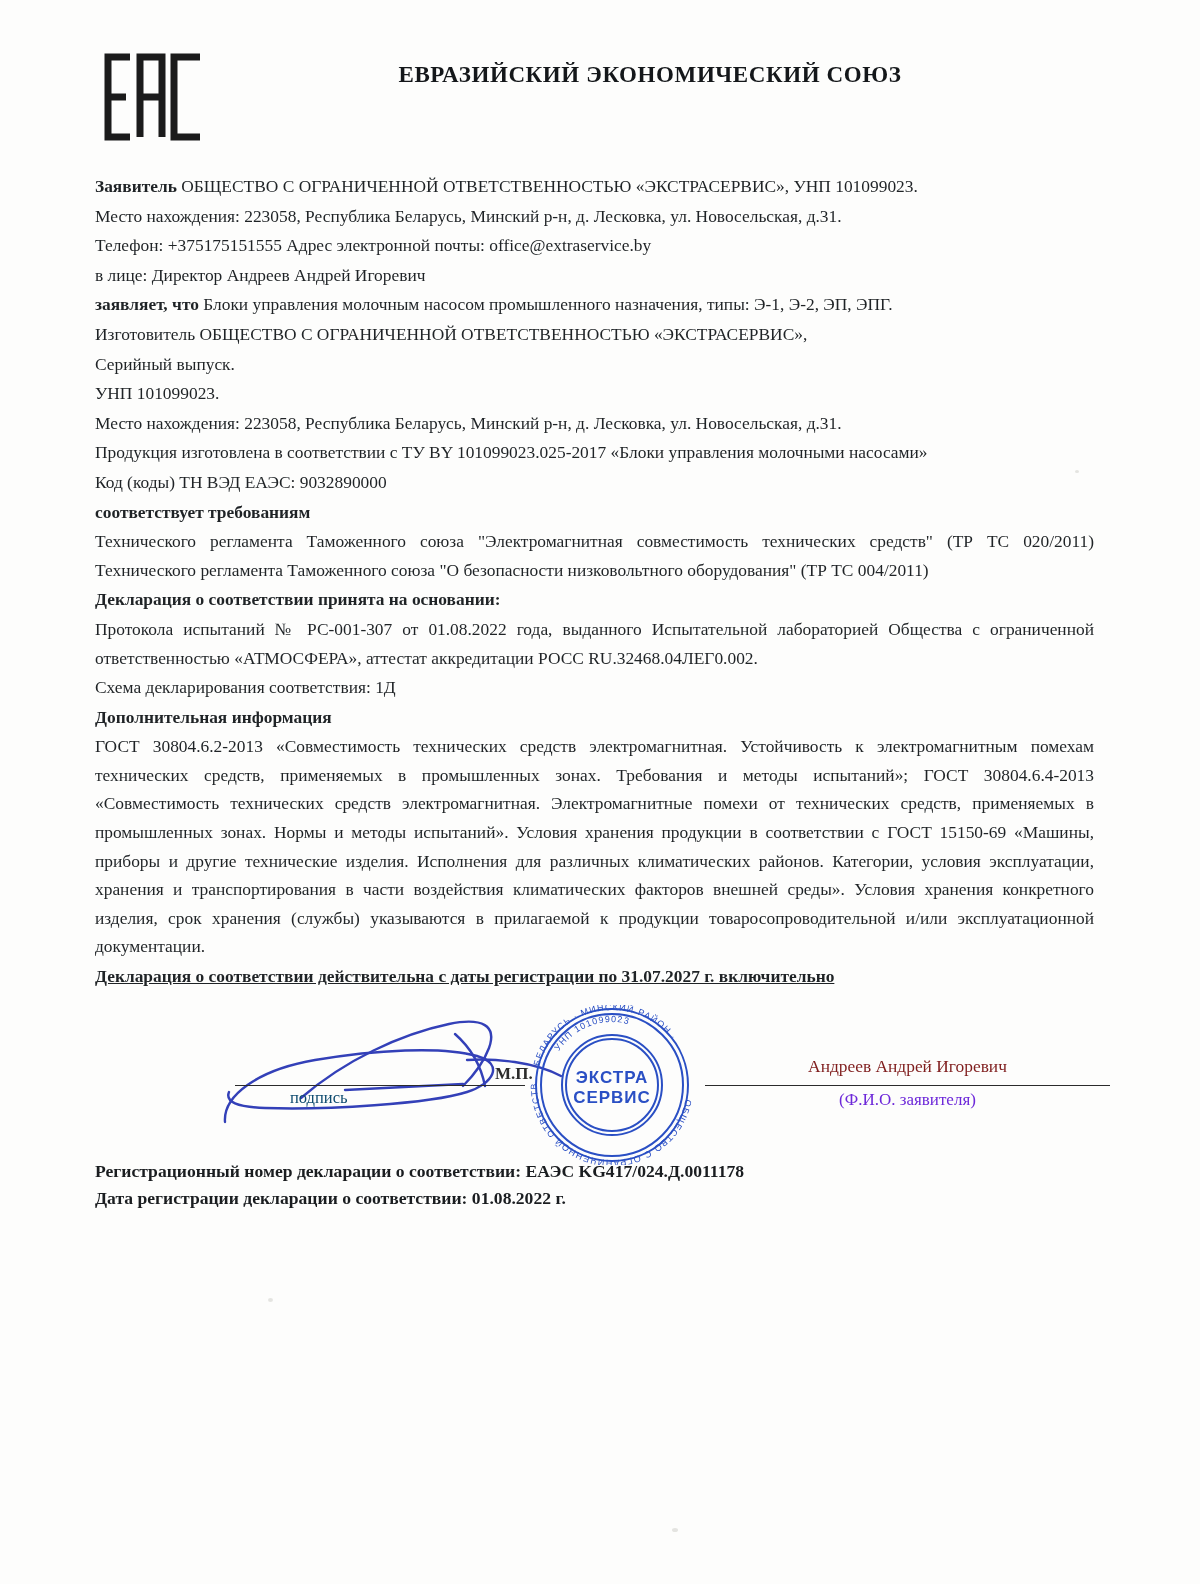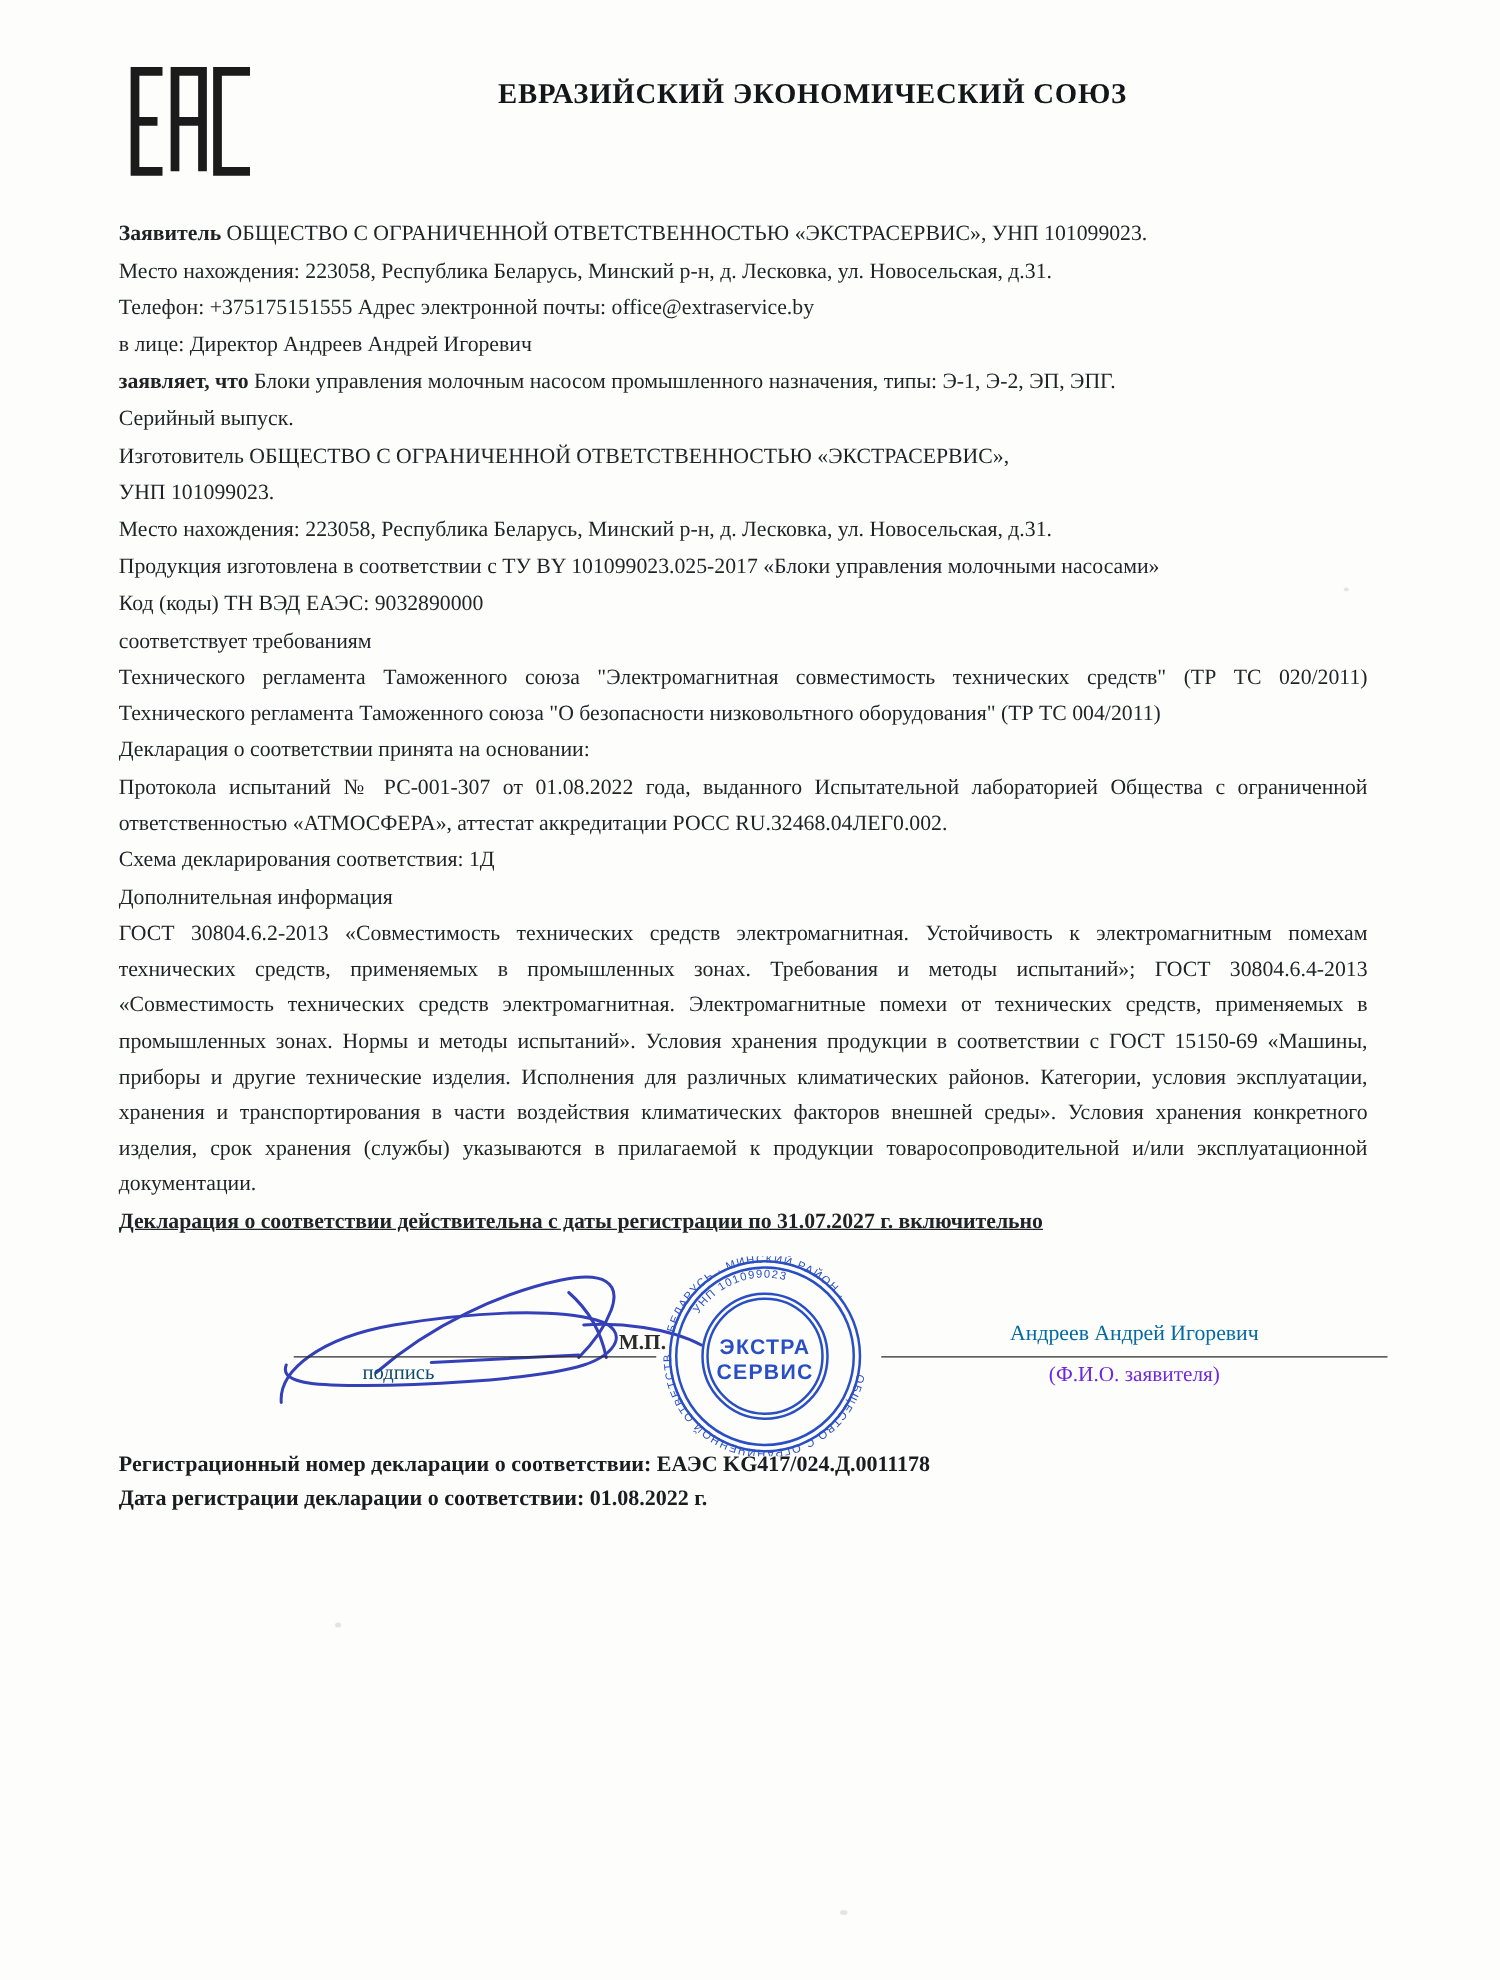--- a/index.html
+++ b/index.html
@@ -61,21 +61,21 @@
     color: #1f2326;
   }
   .doc p {
     margin: 0 16px 1px 0;
   }
   .lbl-bold { font-weight: 700; }
   .block-just {
     text-align: justify;
   }
   .section-head {
-    font-weight: 400;
+    font-weight: 700;
     margin-top: 2px;
   }
   .gost-par {
     text-align: justify;
     margin-top: 1px;
   }
   .valid-line {
     font-weight: 700;
     margin-top: 10px;
     text-decoration: underline;
@@ -117,21 +117,21 @@
     width: 405px;
     border-bottom: 1.4px solid #2b2b2b;
   }
   .declarant-name {
     position: absolute;
     left: 610px;
     top: 36px;
     width: 405px;
     text-align: center;
     font-size: 17.4px;
-    color: #0369a1;
+    color: #7f1d1d;
   }
   .declarant-caption {
     position: absolute;
     left: 610px;
     top: 70px;
     width: 405px;
     text-align: center;
     font-size: 17px;
     color: #6d28d9;
   }
@@ -207,26 +207,26 @@
 
     <p>Телефон: +375175151555 Адрес электронной почты: office@extraservice.by</p>
 
     <p>в лице: Директор Андреев Андрей Игоревич</p>
 
     <p>
       <span class="lbl-bold">заявляет, что</span>
       <span>Блоки управления молочным насосом промышленного назначения, типы: Э-1, Э-2, ЭП, ЭПГ.</span>
     </p>
 
-    <p>Серийный выпуск.</p>
-
     <p>
       <span>Изготовитель</span>
       <span>ОБЩЕСТВО С ОГРАНИЧЕННОЙ ОТВЕТСТВЕННОСТЬЮ «ЭКСТРАСЕРВИС»,</span>
     </p>
+
+    <p>Серийный выпуск.</p>
 
     <p>УНП 101099023.</p>
 
     <p>Место нахождения: 223058, Республика Беларусь, Минский р-н, д. Лесковка, ул. Новосельская, д.31.</p>
 
     <p>Продукция изготовлена в соответствии с ТУ BY 101099023.025-2017 «Блоки управления молочными насосами»</p>
 
     <p>Код (коды) ТН ВЭД ЕАЭС: 9032890000</p>
 
     <p class="section-head">соответствует требованиям</p>

